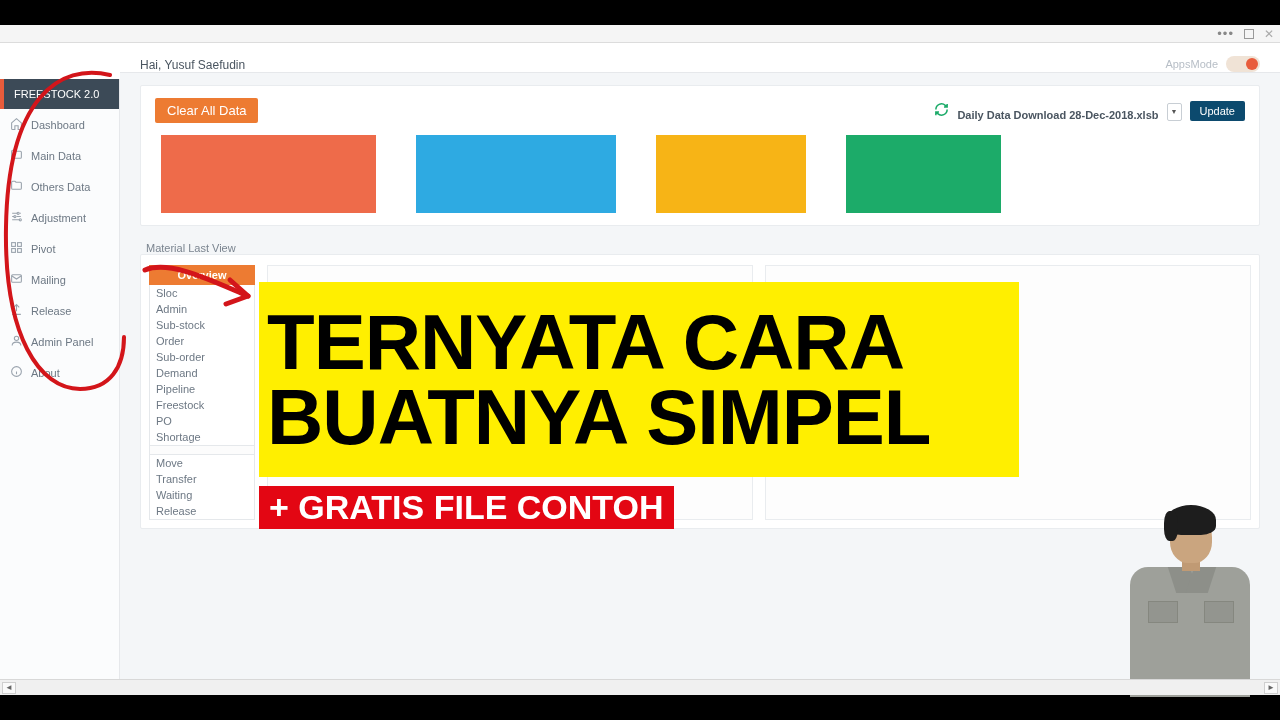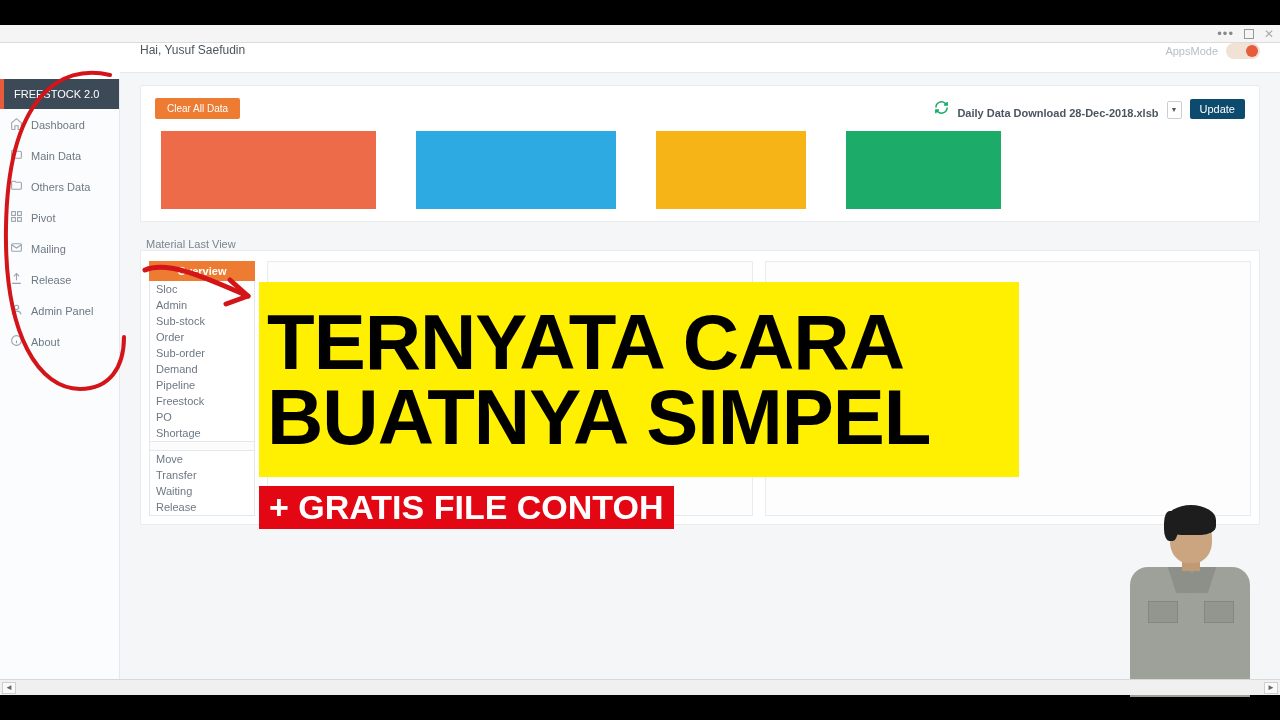--- a/index.html
+++ b/index.html
@@ -15,30 +15,30 @@
   .win-title .x { font-size:12px; color:#aaa; }
 
   .app { display:flex; height:636px; }
   .sidebar { width:120px; background:#fbfcfd; border-right:1px solid #e6e8eb; position:relative;margin-top:36px; }
   .brand { height:30px; background:#3c4a57; color:#fff; font-size:11px; display:flex; align-items:center; padding-left:14px; position:relative; }
   .brand::before { content:""; position:absolute; left:0; top:0; bottom:0; width:4px; background:#e85c3c; }
   .nav-item { display:flex; align-items:center; gap:8px; padding:8px 10px; font-size:11px; color:#6d7884; cursor:pointer; }
   .nav-item svg { width:13px; height:13px; flex-shrink:0; }
 
   .main { flex:1; background:#f4f6f8; position:relative; overflow:hidden; }
-  .topbar { height:30px; background:#fff; border-bottom:1px solid #e6e8eb; display:flex; align-items:flex-start; justify-content:space-between; padding:0 20px; }
+  .topbar { height:30px; background:#fff; border-bottom:1px solid #e6e8eb; display:flex; align-items:flex-end; justify-content:space-between; padding:0 20px; }
   .greeting { font-size:12px; color:#4a5560; font-weight:500; }
   .appsmode { display:flex; align-items:center; gap:8px; font-size:11px; color:#b7bec6; }
   .toggle { width:34px; height:16px; background:#f0e3d6; border-radius:10px; position:relative; }
   .toggle::after { content:""; position:absolute; right:2px; top:2px; width:12px; height:12px; border-radius:50%; background:#e85c3c; }
 
   .content { padding:12px 20px 20px 20px; }
   .card { background:#fff; border:1px solid #e9ecef; border-radius:2px; padding:12px 14px; margin-bottom:16px; }
   .card-top { display:flex; align-items:center; justify-content:space-between; margin-bottom:12px; }
-  .btn-clear { background:#ed7b32; color:#fff; border:none; font-size:10px; padding:5px 12px; border-radius:2px; cursor:pointer; }
+  .btn-clear { background:#ed7b32; color:#fff; border:none; font-size:13px; padding:5px 12px; border-radius:2px; cursor:pointer; }
   .dl-group { display:flex; align-items:flex-end; gap:8px; }
   .dl-text { font-size:11px; color:#4a5560; font-weight:600; }
   .refresh-ico svg { width:15px; height:15px; }
   .dd-caret { width:15px; height:18px; border:1px solid #c8ced4; display:flex; align-items:center; justify-content:center; font-size:7px; color:#555; border-radius:2px; }
   .btn-update { background:#0c4a6e; color:#fff; border:none; font-size:11px; padding:4px 10px; border-radius:2px; cursor:pointer; }
 
   .tiles { display:flex; gap:40px; padding:0 6px; }
   .tile { height:78px; }
   .tile.t1 { width:215px; background:#ee6b4a; }
   .tile.t2 { width:200px; background:#2eaae2; }
@@ -105,20 +105,29 @@
         <span><svg viewBox="0 0 24 24" fill="none" stroke="#9aa3ad" stroke-width="2">
               <path d="M3 6a2 2 0 0 1 2-2h4l2 2h8a2 2 0 0 1 2 2v9a2 2 0 0 1-2 2H5a2 2 0 0 1-2-2z"></path>
             </svg></span>
         <span>Main Data</span>
       </div>
       <div class="nav-item">
         <span><svg viewBox="0 0 24 24" fill="none" stroke="#9aa3ad" stroke-width="2">
               <path d="M3 6a2 2 0 0 1 2-2h4l2 2h8a2 2 0 0 1 2 2v9a2 2 0 0 1-2 2H5a2 2 0 0 1-2-2z"></path>
             </svg></span>
         <span>Others Data</span>
+      </div>
+      <div class="nav-item">
+        <span><svg viewBox="0 0 24 24" fill="none" stroke="#9aa3ad" stroke-width="2">
+              <path d="M4 6h10M18 6h2M4 12h4M12 12h8M4 18h14M20 18h0"></path>
+              <circle cx="15" cy="6" r="2"></circle>
+              <circle cx="9" cy="12" r="2"></circle>
+              <circle cx="19" cy="18" r="2"></circle>
+            </svg></span>
+        <span>Adjustment</span>
       </div>
       <div class="nav-item">
         <span><svg viewBox="0 0 24 24" fill="none" stroke="#9aa3ad" stroke-width="2">
               <rect x="3" y="3" width="7" height="7"></rect>
               <rect x="14" y="3" width="7" height="7"></rect>
               <rect x="3" y="14" width="7" height="7"></rect>
               <rect x="14" y="14" width="7" height="7"></rect>
             </svg></span>
         <span>Pivot</span>
       </div>

